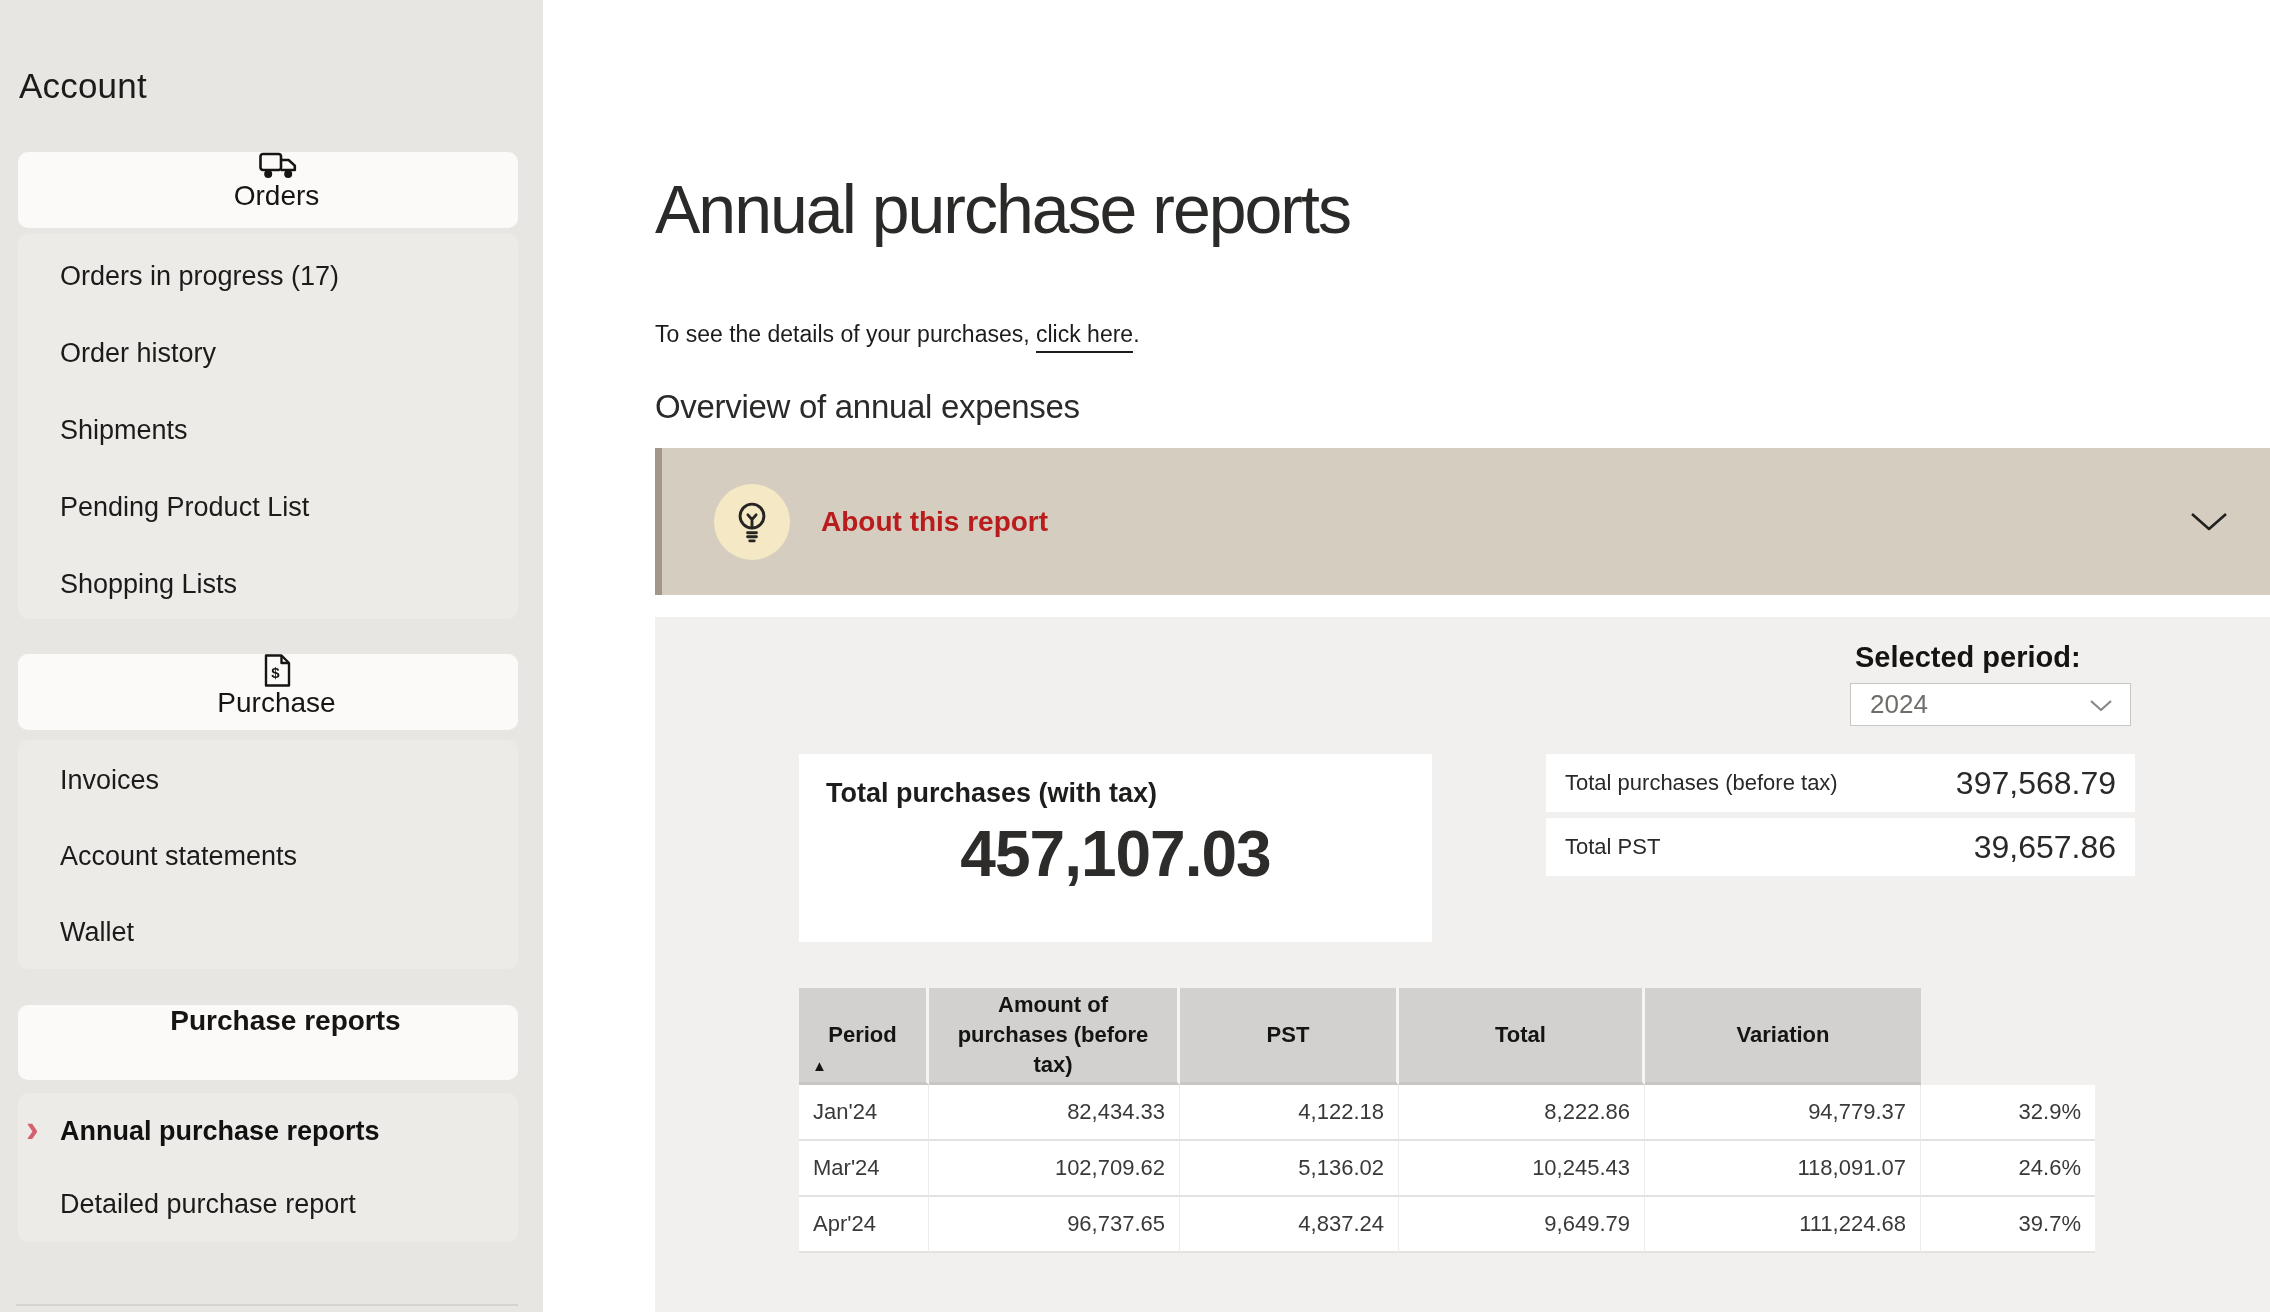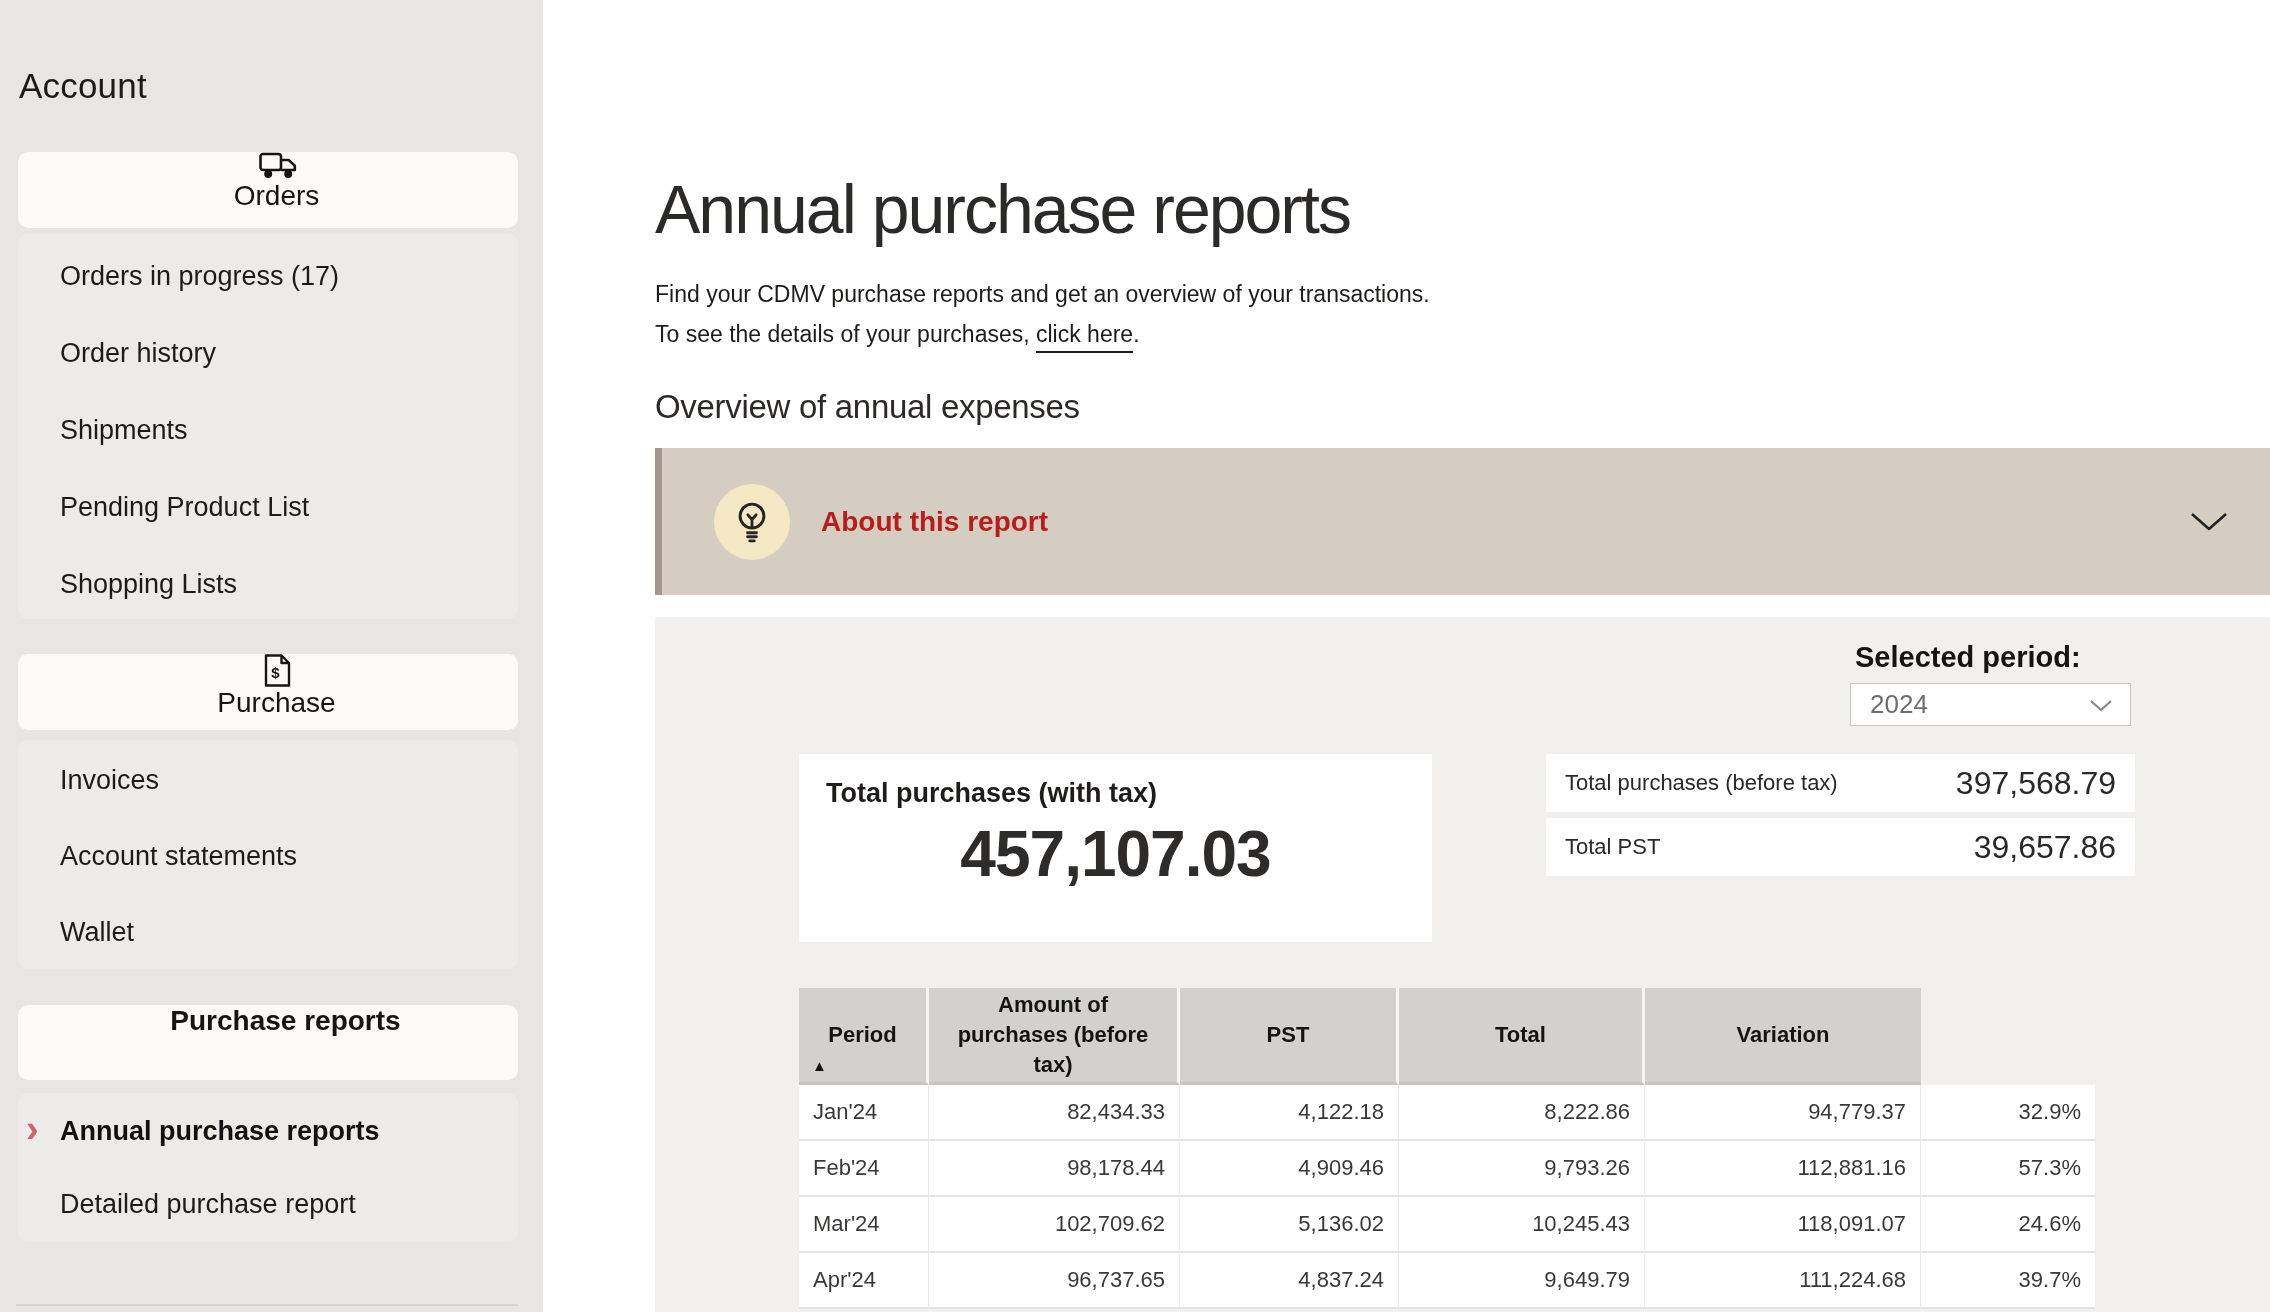--- a/index.html
+++ b/index.html
@@ -129,21 +129,21 @@
       </div>
       <div class="side-item" style="height:73px;">Detailed purchase report</div>
     </div>
 
     <div class="sidebar-divider"></div>
   </nav>
 
   <h1 class="main-title">Annual purchase reports</h1>
 
   <p class="intro">
-    <span>Find your CDMV purchase reports and get an overview of your transactions.</span><br>
+    <br>
     <span>To see the details of your purchases, </span><span class="intro-link">click here</span><span>.</span>
   </p>
 
   <h2 class="section-heading">Overview of annual expenses</h2>
 
   <div class="about-banner">
     <span class="bulb-circle">
       <svg width="42" height="46" viewBox="0 0 24 27">
         <g fill="none" stroke="#262523" stroke-width="1.7" stroke-linecap="round" stroke-linejoin="round">
           <circle cx="12" cy="10" r="7"></circle>
@@ -202,28 +202,20 @@
 
       <div class="tr">
         <div class="td period">Jan'24</div>
         <div class="td num">82,434.33</div>
         <div class="td num">4,122.18</div>
         <div class="td num">8,222.86</div>
         <div class="td num">94,779.37</div>
         <div class="td num">32.9%</div>
       </div>
 
-      <div class="tr">
-        <div class="td period">Feb'24</div>
-        <div class="td num">98,178.44</div>
-        <div class="td num">4,909.46</div>
-        <div class="td num">9,793.26</div>
-        <div class="td num">112,881.16</div>
-        <div class="td num">57.3%</div>
-      </div>
 
       <div class="tr">
         <div class="td period">Mar'24</div>
         <div class="td num">102,709.62</div>
         <div class="td num">5,136.02</div>
         <div class="td num">10,245.43</div>
         <div class="td num">118,091.07</div>
         <div class="td num">24.6%</div>
       </div>
 

